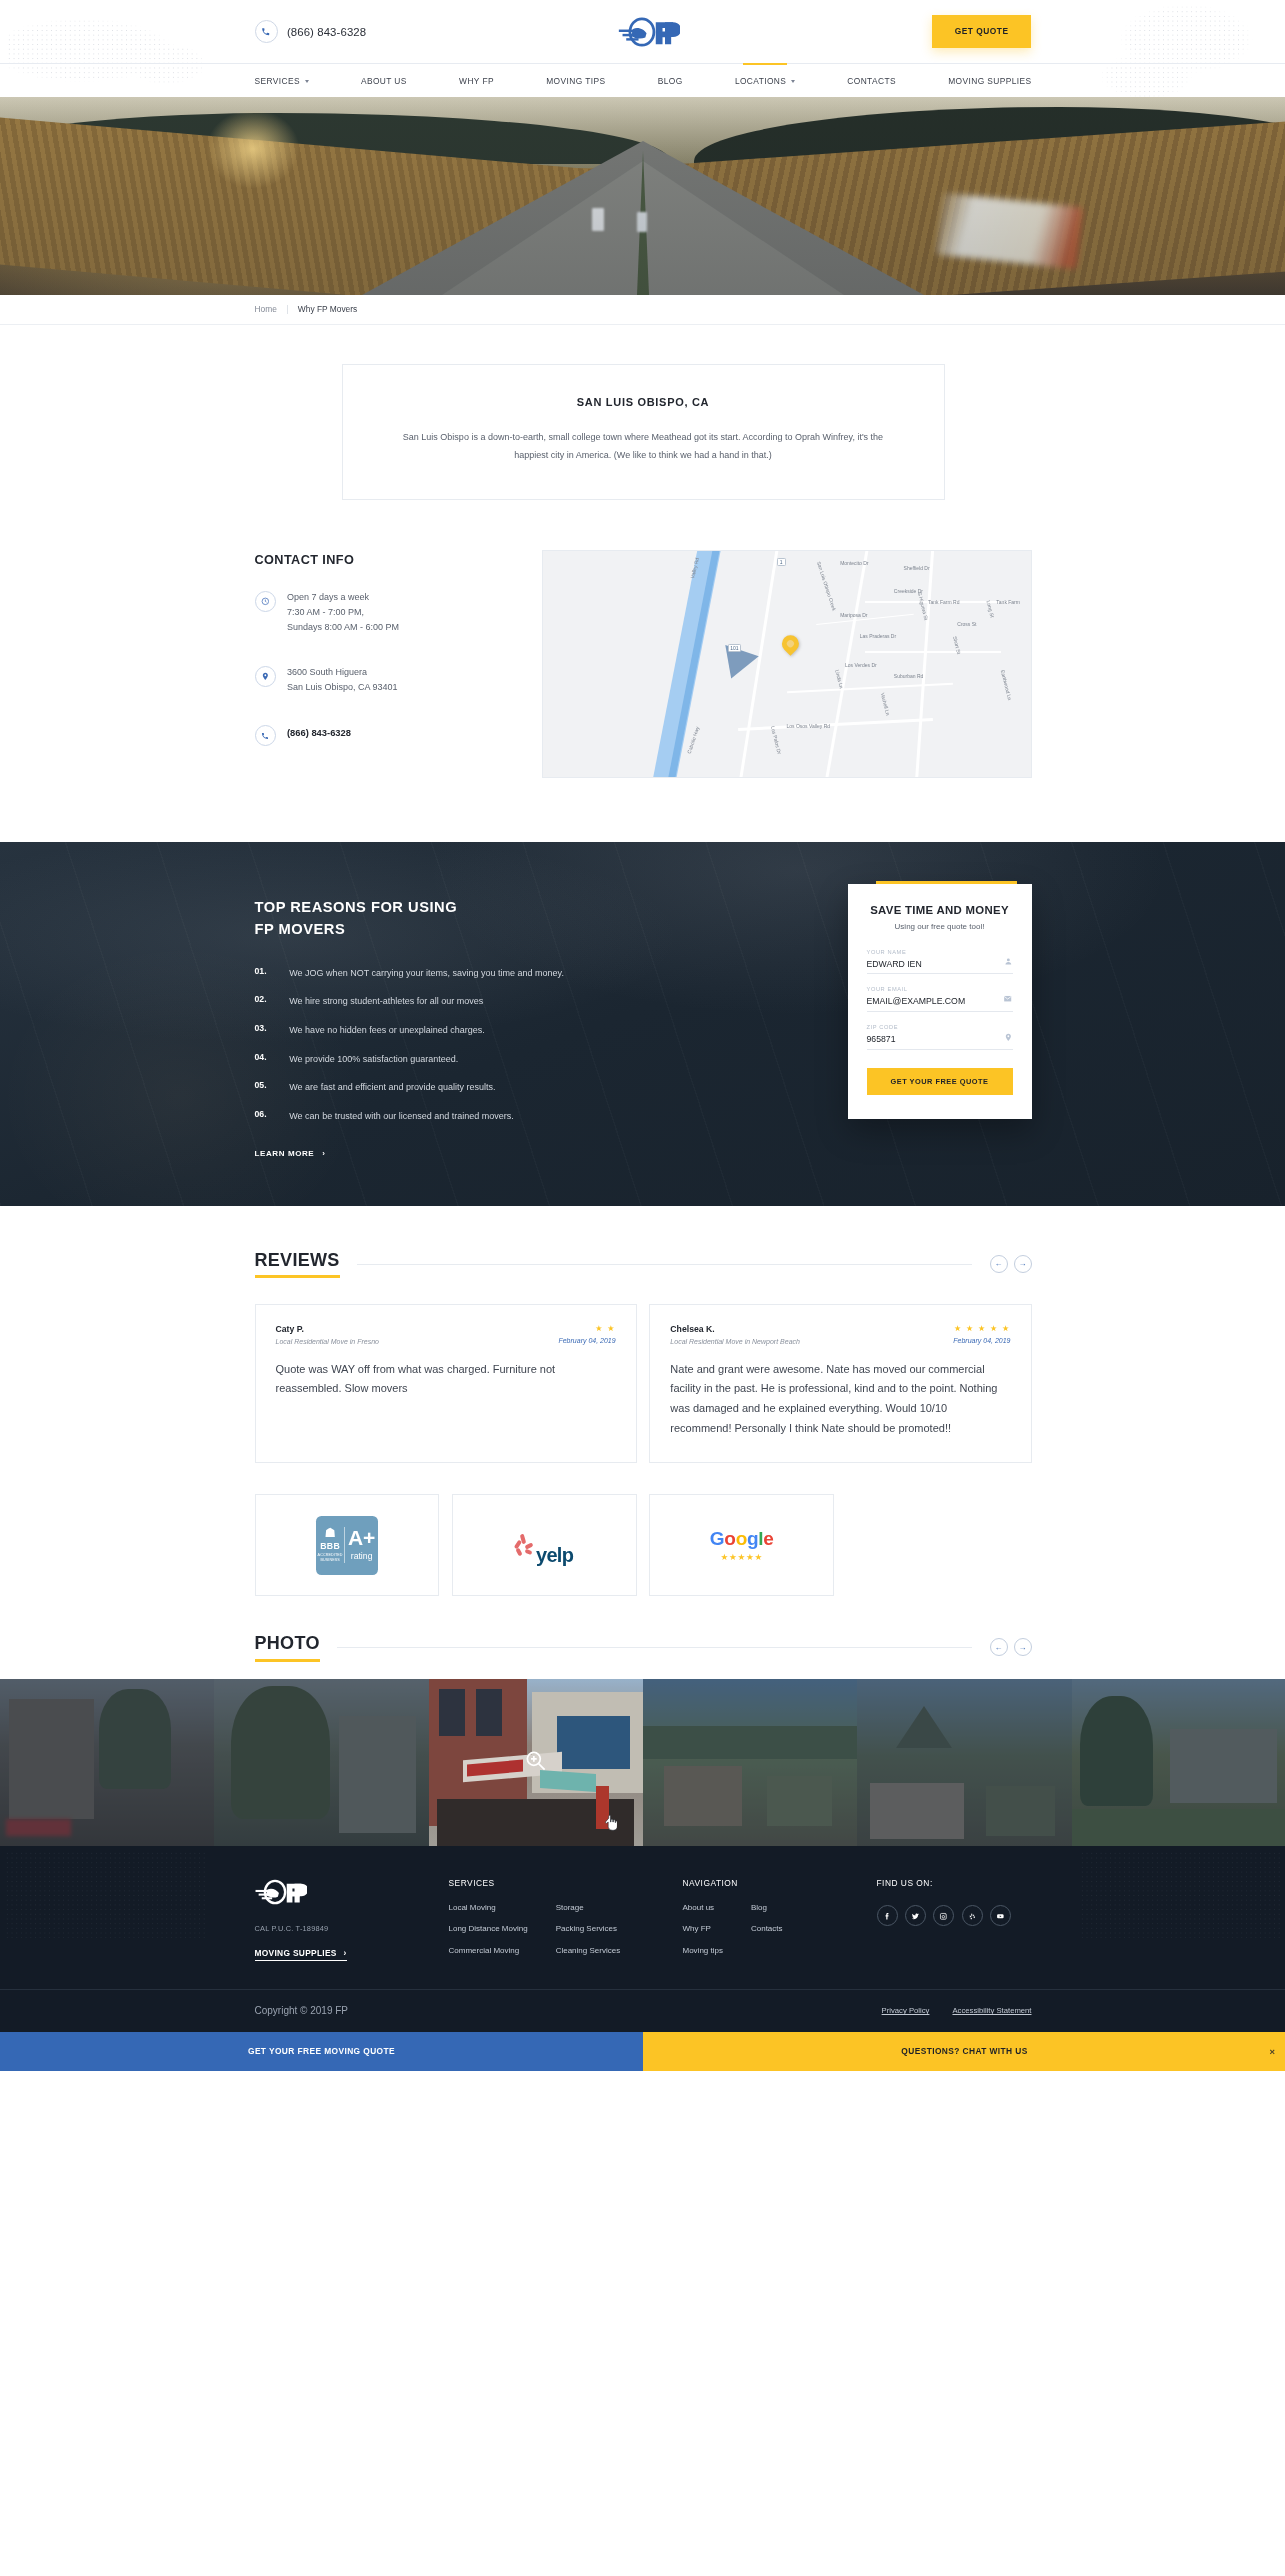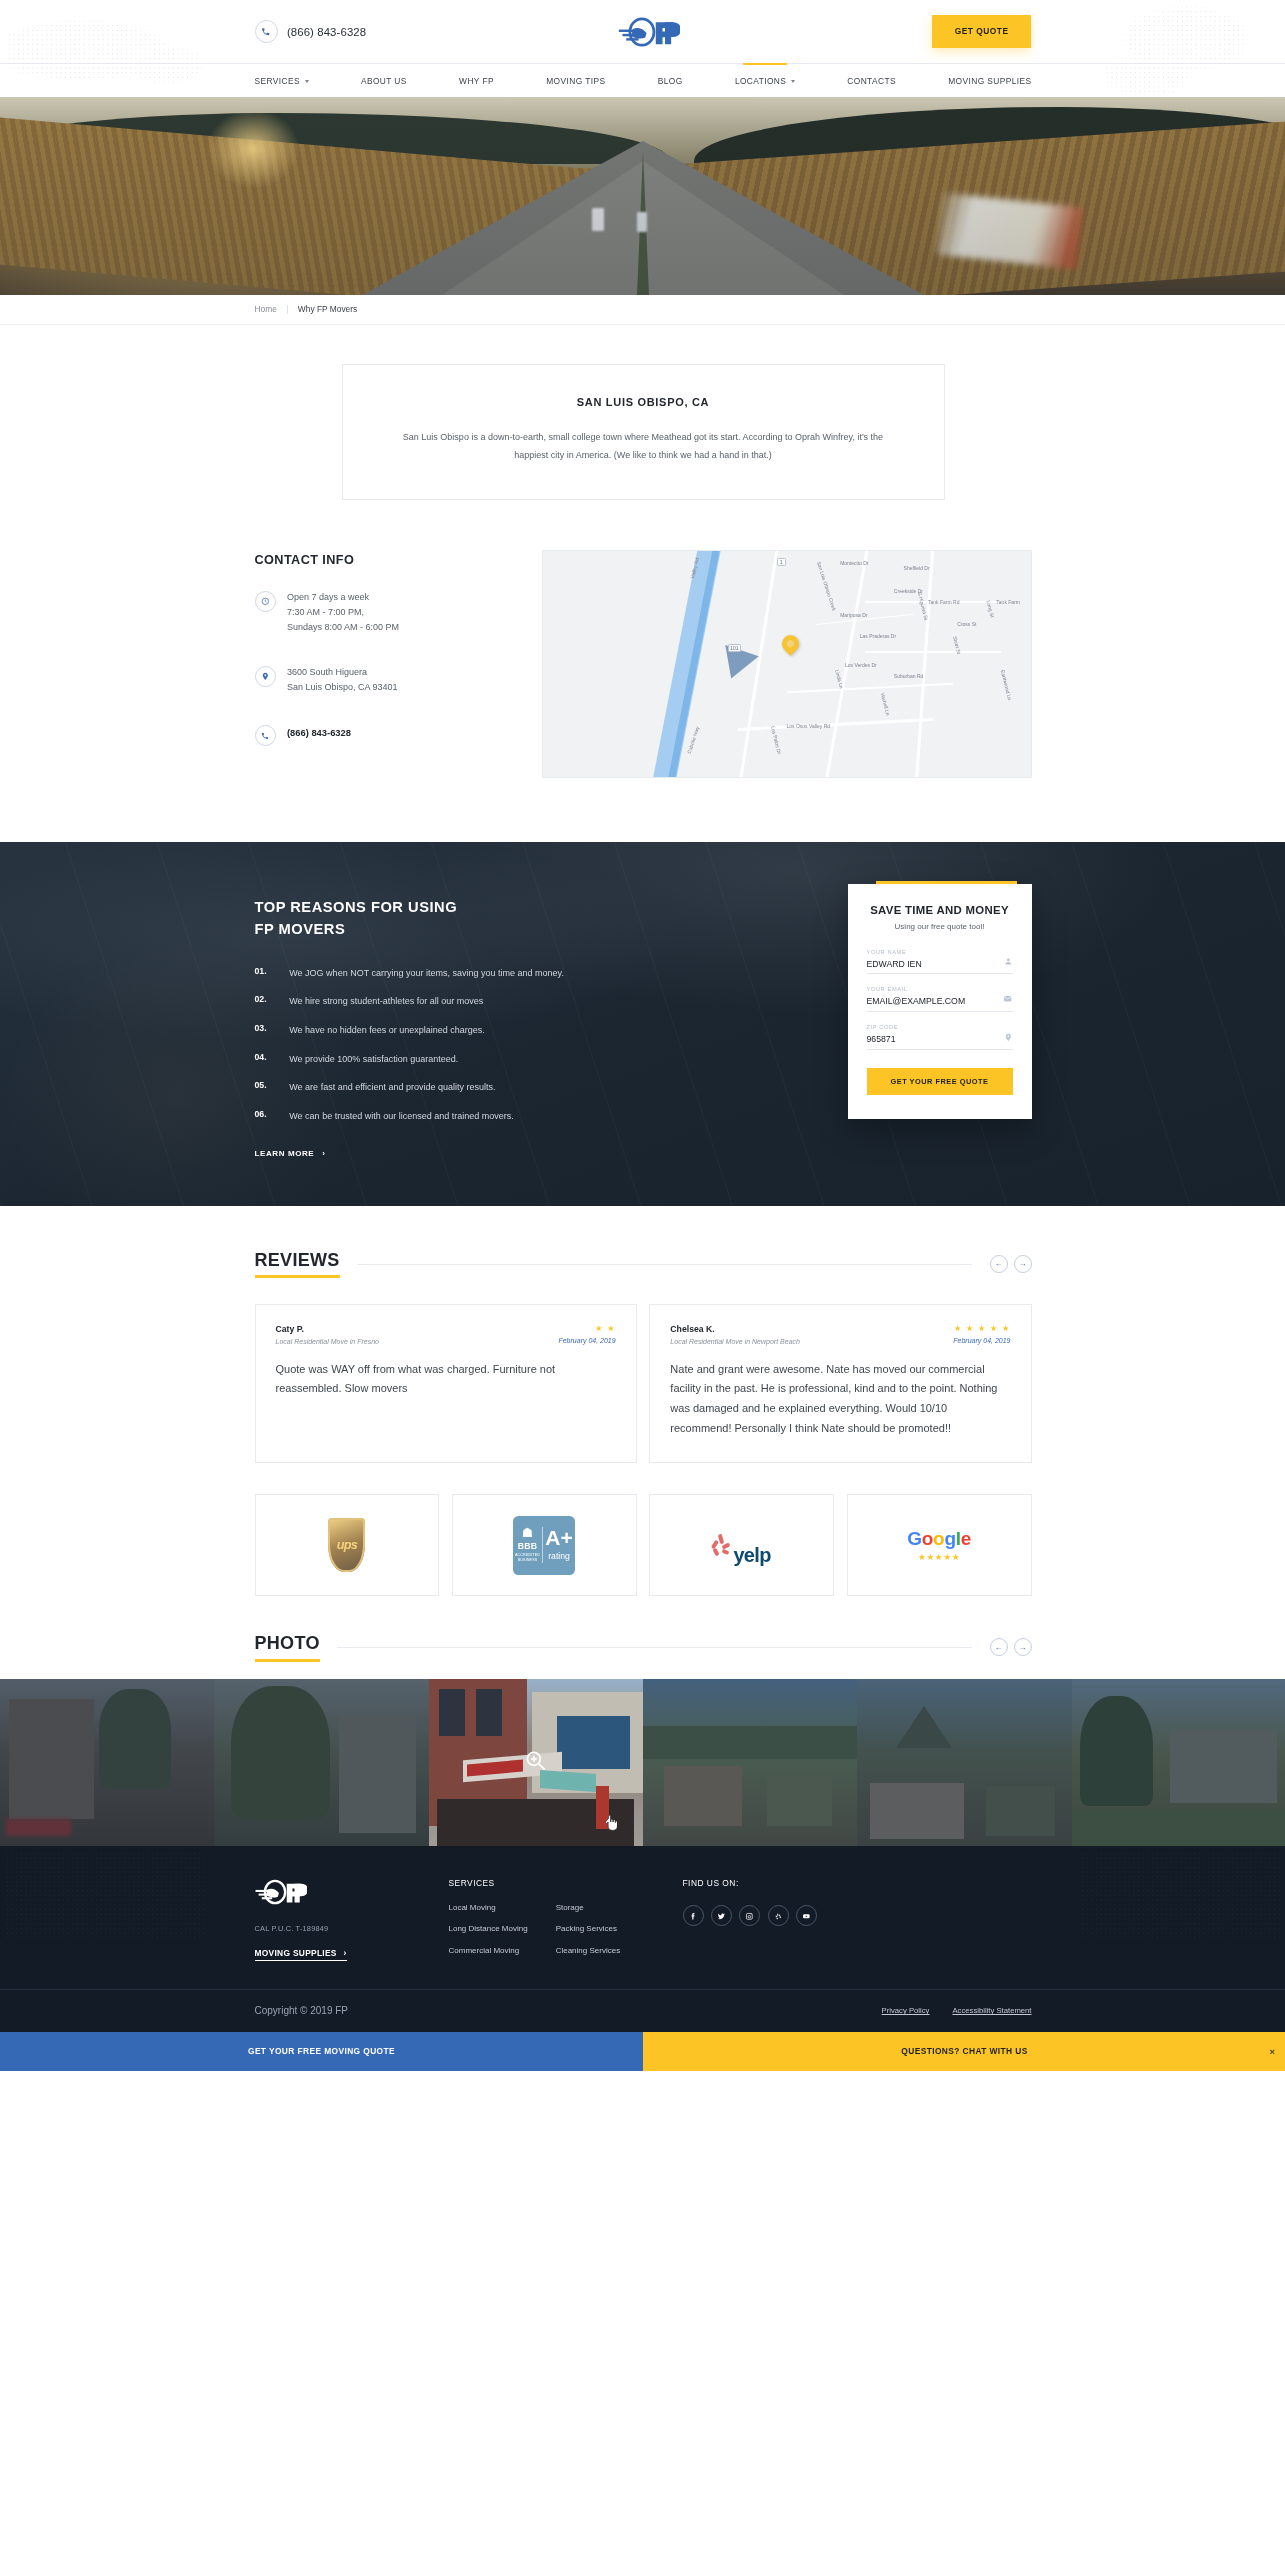--- a/index.html
+++ b/index.html
@@ -551,25 +551,20 @@
           <div class="stars">★ ★ ★ ★ ★</div>
           <div class="rev-date">February 04, 2019</div>
         </div>
       </div>
       <div class="rev-body">Nate and grant were awesome. Nate has moved our commercial facility in the past. He is professional, kind and to the point. Nothing was damaged and he explained everything. Would 10/10 recommend! Personally I think Nate should be promoted!!</div>
     </div>
   </div>
 
   <div class="badges">
     <div class="badge">
-      <div class="ups-shield">
-          <span>ups</span>
-        </div>
-    </div>
-    <div class="badge">
       <div class="bbb">
         <div class="bbb-l">
           <div class="fl">☗</div>
           <div class="bb">BBB</div>
           <div class="sm">ACCREDITED</div>
           <div class="sm">BUSINESS</div>
         </div>
         <div class="bbb-r">
           <div class="ap">A+</div>
           <div class="rt">rating</div>
@@ -700,20 +695,34 @@
           <a>Commercial Moving</a>
         </div>
         <div class="flist">
           <a>Storage</a>
           <a>Packing Services</a>
           <a>Cleaning Services</a>
         </div>
       </div>
     </div>
 
+    <div class="fc-nav">
+      <div class="fcol-h">NAVIGATION</div>
+      <div class="flinks">
+        <div class="flist">
+          <a>About us</a>
+          <a>Why FP</a>
+          <a>Moving tips</a>
+        </div>
+        <div class="flist">
+          <a>Blog</a>
+          <a>Contacts</a>
+        </div>
+      </div>
+    </div>
 
     <div class="fc-social">
       <div class="fcol-h">FIND US ON:</div>
       <div class="socials">
         <span class="soc">
           <svg width="8.7" height="8.7" viewBox="0 0 24 24" fill="currentColor">
               <path d="M15 3h-2.5C10 3 9 4.6 9 6.8V9H7v3.4h2V21h3.4v-8.6h2.5l.4-3.4h-2.9V7.3c0-.8.2-1.2 1.2-1.2H15z"></path>
             </svg>
         </span>
         <span class="soc">

